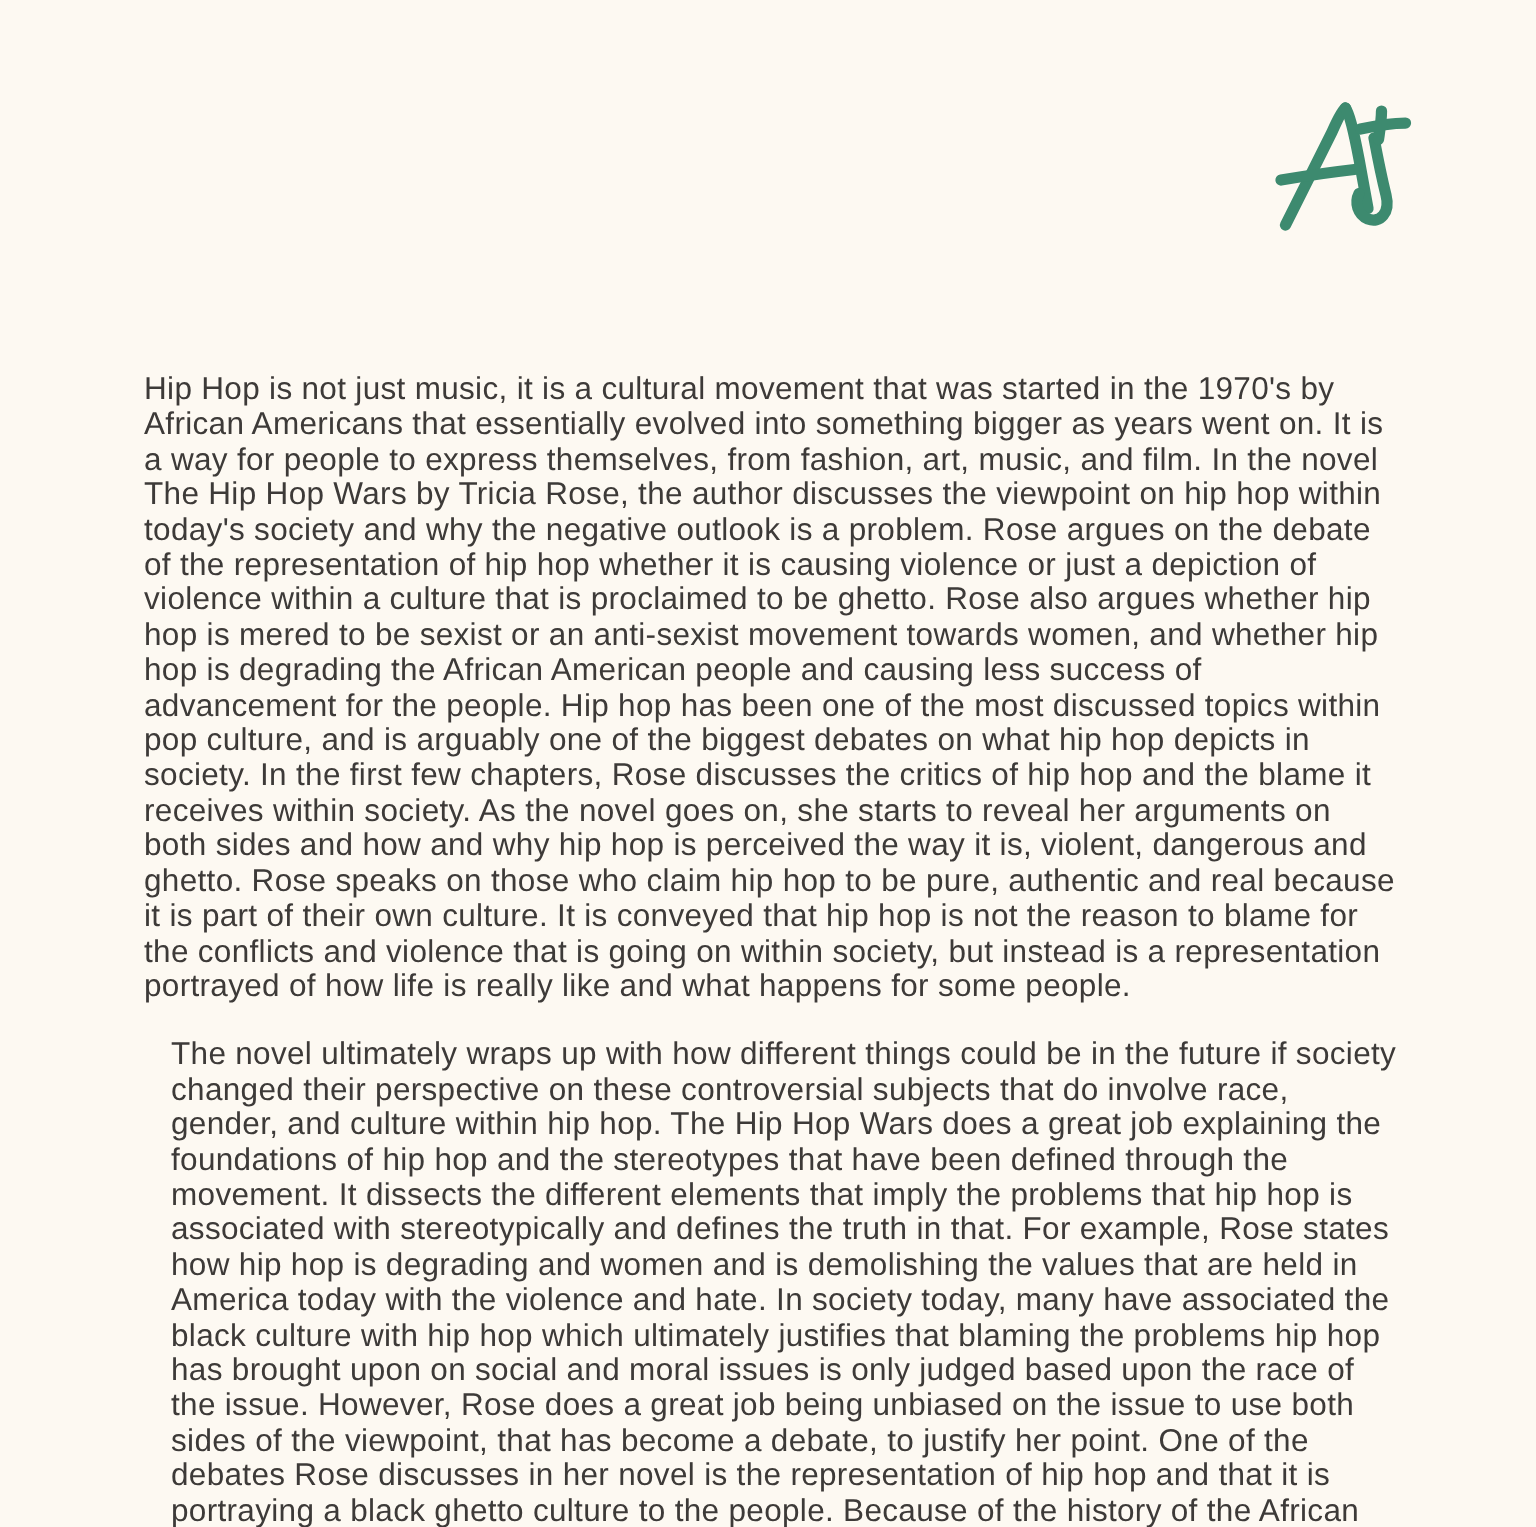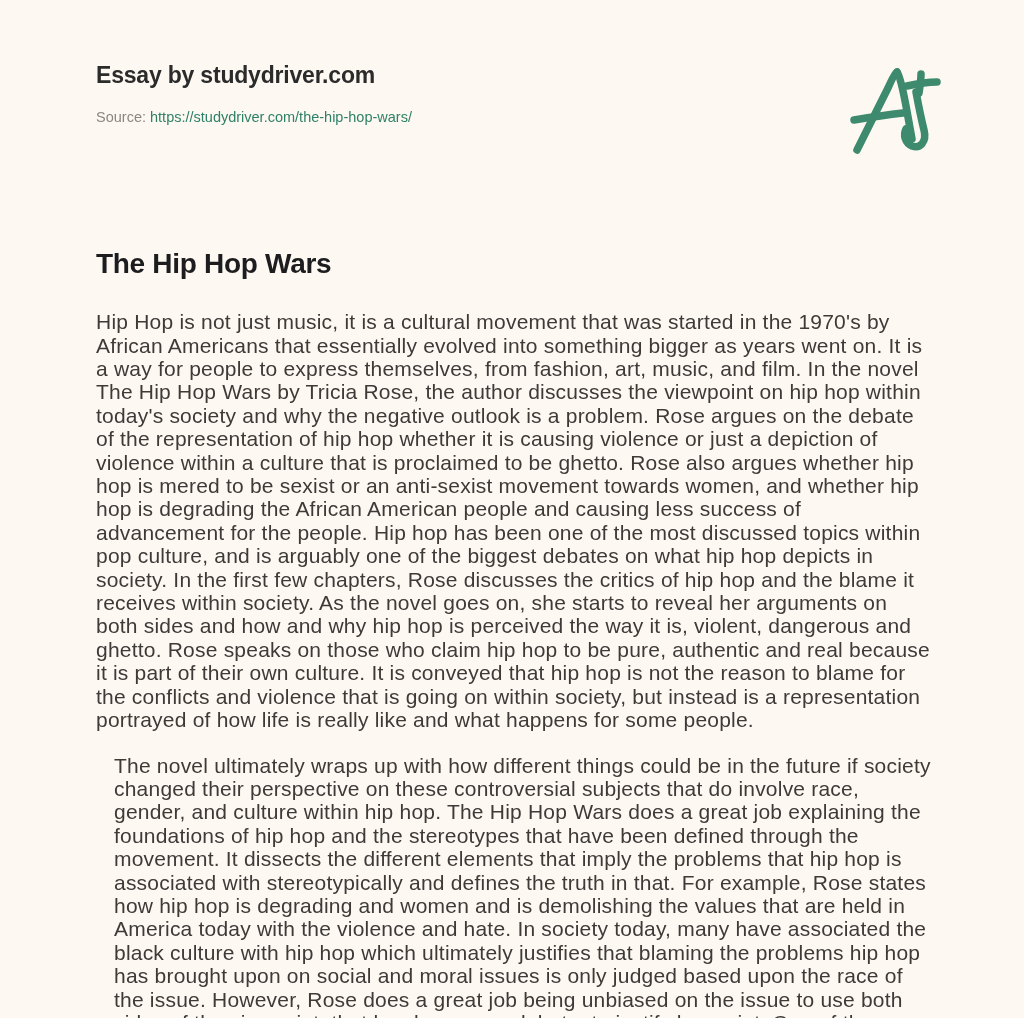--- a/index.html
+++ b/index.html
@@ -101,48 +101,40 @@
   .body-text p:last-child {
     margin-bottom: 0;
     margin-left: 18px;
   }
 </style>
 </head>
 <body>
 
 <div class="page">
 
-  <div class="header">
-    <div class="byline">Essay by studydriver.com</div>
-
-    <div class="source-line">
-      <span class="source-label">Source:</span><span>&nbsp;</span><a class="source-url" href="#">https://studydriver.com/the-hip-hop-wars/</a>
-    </div>
-  </div>
 
   <div class="logo">
     <svg viewBox="0 0 112 104" xmlns="http://www.w3.org/2000/svg">
       <g fill="none" stroke="#3d8a6f" stroke-width="7.5" stroke-linecap="round" stroke-linejoin="round">
 
         <path d="M17 94 C 26 76, 38 52, 48 32 C 52 23, 55 17, 57 16"></path>
         <path d="M57 16 C 60 20, 63 34, 66 50 C 69 66, 71 77, 72 83"></path>
 
         <path d="M14 64 C 26 62, 45 59, 63 57"></path>
 
         <path d="M76 36 C 79 52, 82 66, 84 74 C 87 86, 80 93, 72 90 C 65 87, 63 79, 66 73"></path>
 
         <path d="M81 18 C 81 24, 80 30, 79 37"></path>
 
         <path d="M67 30 C 76 28, 88 26, 97 26"></path>
       </g>
     </svg>
   </div>
 
   <div class="article">
-    <h1 class="article-title">The Hip Hop Wars</h1>
 
     <div class="body-text">
       <p>Hip Hop is not just music, it is a cultural movement that was started in the 1970's by African Americans that essentially evolved into something bigger as years went on. It is a way for people to express themselves, from fashion, art, music, and film. In the novel The Hip Hop Wars by Tricia Rose, the author discusses the viewpoint on hip hop within today's society and why the negative outlook is a problem. Rose argues on the debate of the representation of hip hop whether it is causing violence or just a depiction of violence within a culture that is proclaimed to be ghetto. Rose also argues whether hip hop is mered to be sexist or an anti-sexist movement towards women, and whether hip hop is degrading the African American people and causing less success of advancement for the people. Hip hop has been one of the most discussed topics within pop culture, and is arguably one of the biggest debates on what hip hop depicts in society. In the first few chapters, Rose discusses the critics of hip hop and the blame it receives within society. As the novel goes on, she starts to reveal her arguments on both sides and how and why hip hop is perceived the way it is, violent, dangerous and ghetto. Rose speaks on those who claim hip hop to be pure, authentic and real because it is part of their own culture. It is conveyed that hip hop is not the reason to blame for the conflicts and violence that is going on within society, but instead is a representation portrayed of how life is really like and what happens for some people.</p>
       <p>The novel ultimately wraps up with how different things could be in the future if society changed their perspective on these controversial subjects that do involve race, gender, and culture within hip hop. The Hip Hop Wars does a great job explaining the foundations of hip hop and the stereotypes that have been defined through the movement. It dissects the different elements that imply the problems that hip hop is associated with stereotypically and defines the truth in that. For example, Rose states how hip hop is degrading and women and is demolishing the values that are held in America today with the violence and hate. In society today, many have associated the black culture with hip hop which ultimately justifies that blaming the problems hip hop has brought upon on social and moral issues is only judged based upon the race of the issue. However, Rose does a great job being unbiased on the issue to use both sides of the viewpoint, that has become a debate, to justify her point. One of the debates Rose discusses in her novel is the representation of hip hop and that it is portraying a black ghetto culture to the people. Because of the history of the African American people, in America, they are often degraded, disrespected, and disregarded of who they are as people and what they have contributed to society. This has created multiple problems for blacks in society and has led them to need to fight for an identity for themselv</p>
     </div>
   </div>
 
 </div>
 
 </body></html>

